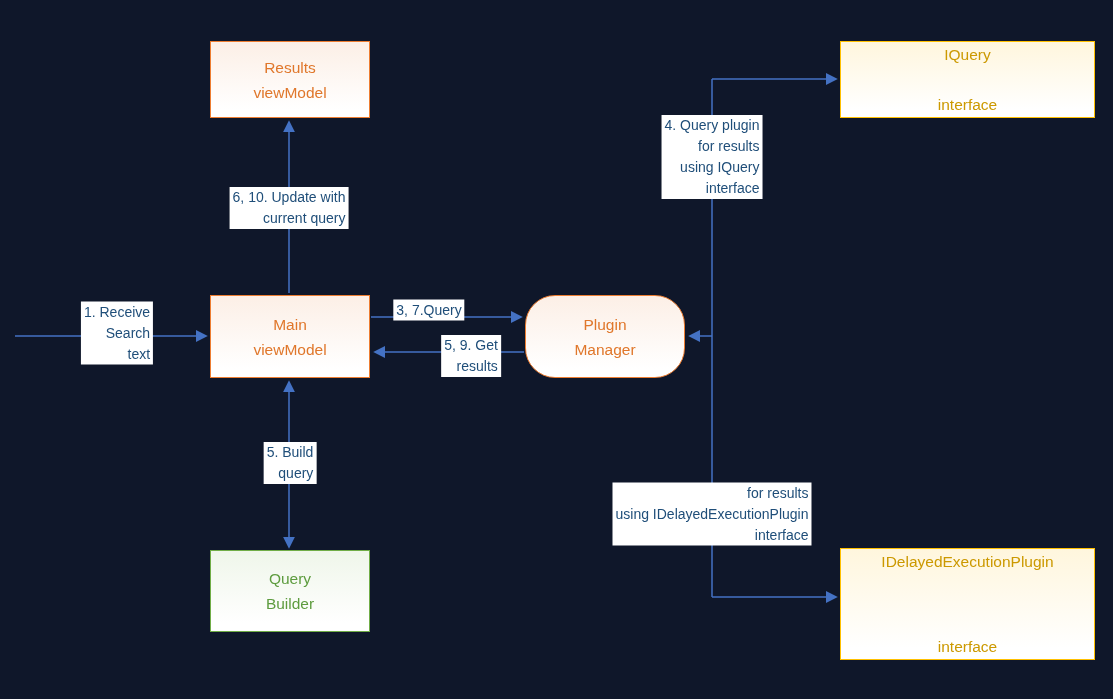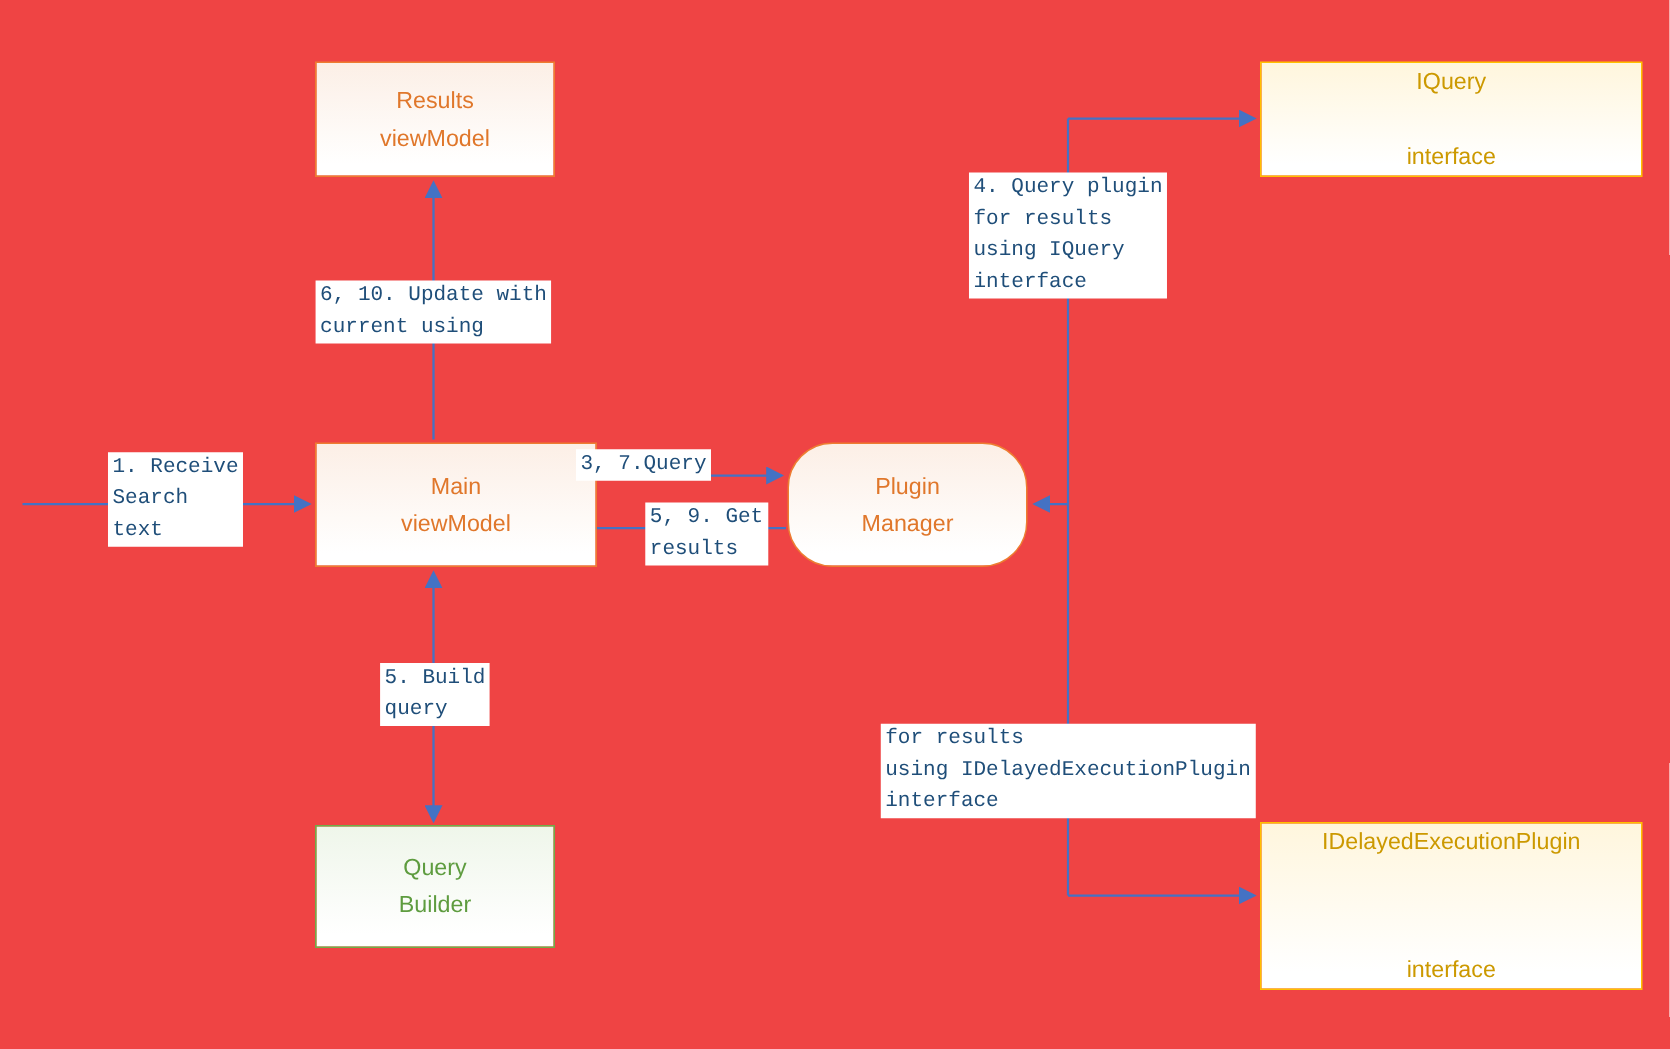--- a/index.html
+++ b/index.html
@@ -3,40 +3,40 @@
 <meta charset="utf-8">
 <style>
   :root{
     --orange-border:#ED7D31; --orange-text:#E0772B; --orange-fill-top:#FCEFE6;
     --gold-border:#FFC000;   --gold-text:#CC9900;   --gold-fill-top:#FFF6DD;
     --green-border:#70AD47;  --green-text:#5E9C3F;  --green-fill-top:#EFF6EA;
     --arrow:#4472C4; --edge-label-text:#1F4E79;
   }
   html,body{margin:0;padding:0;background:#ffffff;}
   body{font-family:"Liberation Sans","DejaVu Sans",sans-serif;}
-  .canvas{position:relative;width:1113px;height:699px;background:#ef4444;overflow:hidden;}
+  .canvas{position:relative;width:1113px;height:699px;background:#0f172a;overflow:hidden;}
   .edges{position:absolute;left:0;top:0;}
   .edges .edge{stroke:var(--arrow);stroke-width:1.5;fill:none;}
   .edges .arrowhead{fill:var(--arrow);}
   .node{position:absolute;box-sizing:border-box;display:flex;flex-direction:column;
         align-items:center;justify-content:center;text-align:center;
         font-size:15.5px;line-height:25px;}
   .node span{display:block;}
   .node.orange{border:1px solid var(--orange-border);
                background:linear-gradient(180deg,var(--orange-fill-top) 0%,#ffffff 90%);
                color:var(--orange-text);}
   .node.gold{border:1px solid var(--gold-border);
              background:linear-gradient(180deg,var(--gold-fill-top) 0%,#ffffff 90%);
              color:var(--gold-text);justify-content:space-between;}
   .node.green{border:1px solid var(--green-border);
               background:linear-gradient(180deg,var(--green-fill-top) 0%,#ffffff 90%);
               color:var(--green-text);}
-  .edge-label{position:absolute;transform:translate(-50%,-50%);text-align:left;
+  .edge-label{position:absolute;transform:translate(-50%,-50%);text-align:right;
               font-size:14px;line-height:21px;color:var(--edge-label-text);
-              background:#ffffff;padding:0 3px;white-space:nowrap;font-family:Liberation Mono, monospace;}
+              background:#ffffff;padding:0 3px;white-space:nowrap;}
   .edge-label span{display:block;}
 </style>
 </head>
 <body>
 
 <div class="canvas">
 
   <svg class="edges" width="1113" height="699" viewBox="0 0 1113 699">
     <defs>
       <marker id="arrow" viewBox="0 0 10 10" refX="8.5" refY="5" markerWidth="8" markerHeight="8" orient="auto-start-reverse">
@@ -57,21 +57,21 @@
   <div class="node orange" style="left:210px;top:41px;width:160px;height:77px;">
     <span>Results</span>
     <span>viewModel</span>
   </div>
 
   <div class="node gold" style="left:840px;top:41px;width:255px;height:77px;">
     <span>IQuery</span>
     <span>interface</span>
   </div>
 
-  <div class="node orange" style="left:210px;top:295px;width:188px;height:83px;">
+  <div class="node orange" style="left:210px;top:295px;width:160px;height:83px;">
     <span>Main</span>
     <span>viewModel</span>
   </div>
 
   <div class="node orange" style="left:525px;top:295px;width:160px;height:83px;border-radius:30px;">
     <span>Plugin</span>
     <span>Manager</span>
   </div>
 
   <div class="node green" style="left:210px;top:550px;width:160px;height:82px;">
@@ -85,21 +85,21 @@
   </div>
 
   <div class="edge-label" style="left:117px;top:333px;">
     <span>1. Receive</span>
     <span>Search</span>
     <span>text</span>
   </div>
 
   <div class="edge-label" style="left:289px;top:208px;">
     <span>6, 10. Update with</span>
-    <span>current using</span>
+    <span>current query</span>
   </div>
 
   <div class="edge-label" style="left:429px;top:310px;">
     <span>3, 7.Query</span>
   </div>
 
   <div class="edge-label" style="left:452px;top:356px;margin-left:19px;">
     <span>5, 9. Get</span>
     <span>results</span>
   </div>

